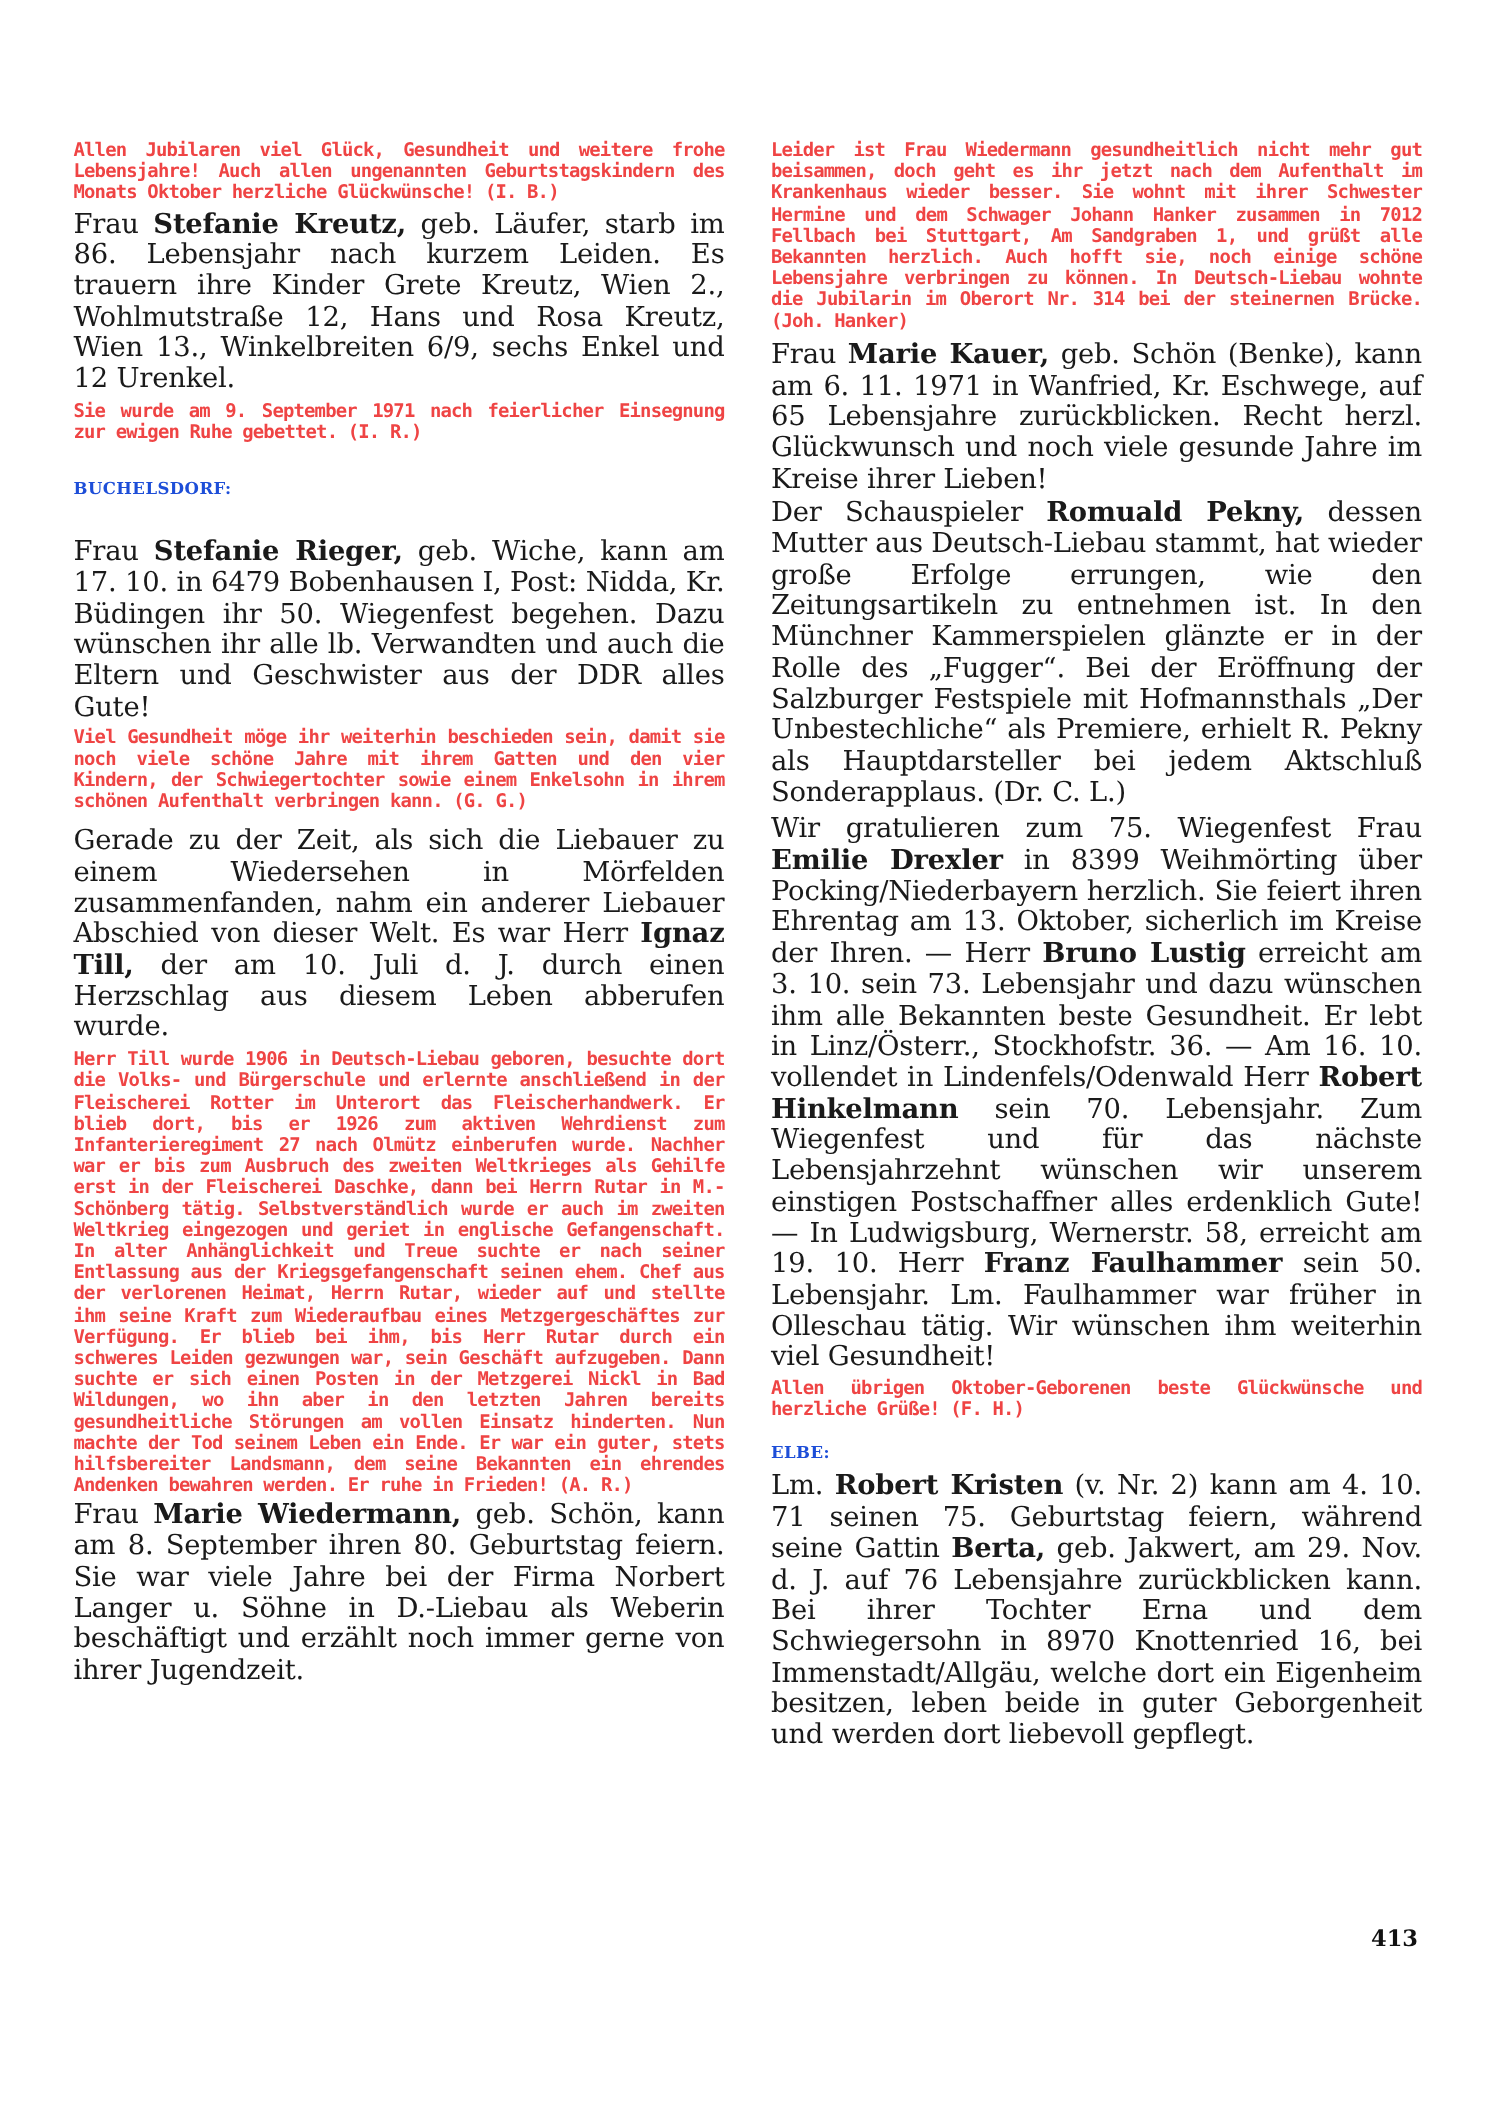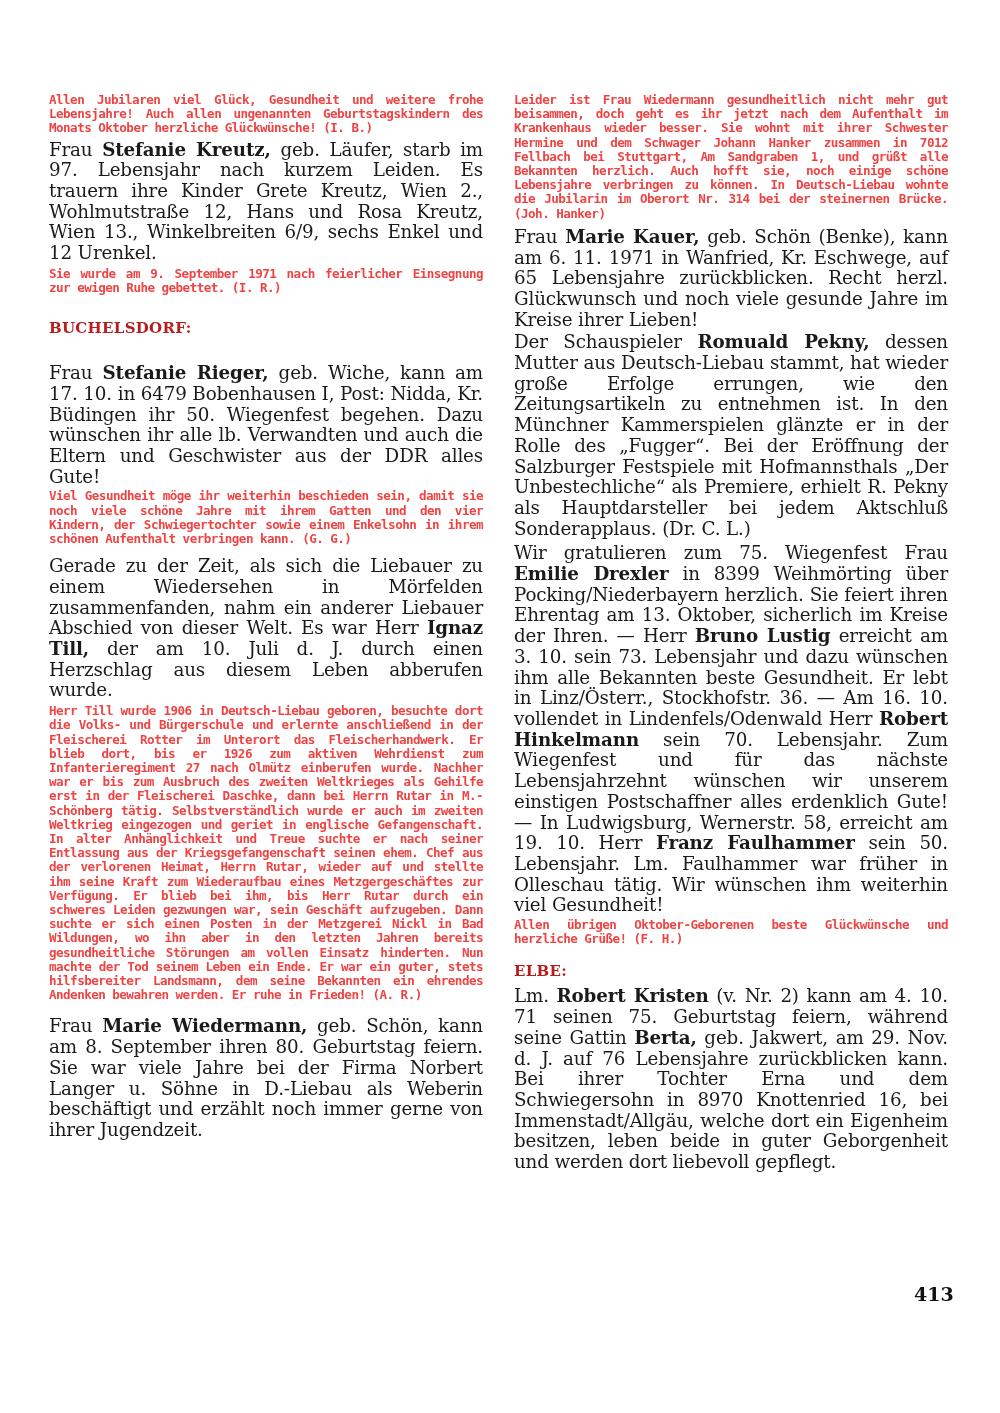--- a/index.html
+++ b/index.html
@@ -14,47 +14,47 @@
     color: #ef4444;
   }
   .big {
     font-family: "DejaVu Serif", "Liberation Serif", serif;
     font-size: 18.3px; line-height: 20.7px; letter-spacing: -0.15px;
     color: #1a1a1a;
   }
   .big b { font-weight: bold; }
   .head {
     font-family: "DejaVu Serif", "Liberation Serif", serif;
-    font-size: 15px; font-weight: bold; letter-spacing: 0.3px;
-    color: #b91c1c;
+    font-size: 11px; font-weight: bold; letter-spacing: 0.3px;
+    color: #1d4ed8;
   }
   .right-align { text-align: right; }
   .pagenum {
     position: absolute; left: 914px; top: 1283px;
     font-family: "DejaVu Serif", "Liberation Serif", serif;
-    font-size: 19px; font-weight: bold; color: #111;
+    font-size: 15px; font-weight: bold; color: #111;
   }
 </style>
 </head>
 <body>
 
 <div class="col left">
   <p class="small">Allen Jubilaren viel Glück, Gesundheit und weitere frohe Lebensjahre! Auch allen ungenannten Geburtstagskindern des Monats Oktober herzliche Glückwünsche! (I. B.)</p>
 
-  <p class="big" style="margin-top:4px"><span>Frau </span><b>Stefanie Kreutz,</b><span> geb. Läufer, starb im 97. Lebensjahr nach kurzem Leiden. Es trauern ihre Kinder Grete Kreutz, Wien 2., Wohlmutstraße 12, Hans und Rosa Kreutz, Wien 13., Winkelbreiten 6/9, sechs Enkel und 12 Urenkel.</span></p>
+  <p class="big" style="margin-top:4px"><span>Frau </span><b>Stefanie Kreutz,</b><span> geb. Läufer, starb im 86. Lebensjahr nach kurzem Leiden. Es trauern ihre Kinder Grete Kreutz, Wien 2., Wohlmutstraße 12, Hans und Rosa Kreutz, Wien 13., Winkelbreiten 6/9, sechs Enkel und 12 Urenkel.</span></p>
   <p class="small" style="margin-top:3px">Sie wurde am 9. September 1971 nach feierlicher Einsegnung zur ewigen Ruhe gebettet. (I. R.)</p>
 
   <div class="head" style="margin-top:24px">BUCHELSDORF:</div>
   <p class="big" style="margin-top:26px"><span>Frau </span><b>Stefanie Rieger,</b><span> geb. Wiche, kann am 17. 10. in 6479 Bobenhausen I, Post: Nidda, Kr. Büdingen ihr 50. Wiegenfest begehen. Dazu wünschen ihr alle lb. Verwandten und auch die Eltern und Geschwister aus der DDR alles Gute!</span></p>
   <p class="small" style="margin-top:2px">Viel Gesundheit möge ihr weiterhin beschieden sein, damit sie noch viele schöne Jahre mit ihrem Gatten und den vier Kindern, der Schwiegertochter sowie einem Enkelsohn in ihrem schönen Aufenthalt verbringen kann. (G. G.)</p>
 
   <p class="big" style="margin-top:10px"><span>Gerade zu der Zeit, als sich die Liebauer zu einem Wiedersehen in Mörfelden zusammenfanden, nahm ein anderer Liebauer Abschied von dieser Welt. Es war Herr </span><b>Ignaz Till,</b><span> der am 10. Juli d. J. durch einen Herzschlag aus diesem Leben abberufen wurde.</span></p>
   <p class="small" style="margin-top:3px">Herr Till wurde 1906 in Deutsch-Liebau geboren, besuchte dort die Volks- und Bürgerschule und erlernte anschließend in der Fleischerei Rotter im Unterort das Fleischerhandwerk. Er blieb dort, bis er 1926 zum aktiven Wehrdienst zum Infanterieregiment 27 nach Olmütz einberufen wurde. Nachher war er bis zum Ausbruch des zweiten Weltkrieges als Gehilfe erst in der Fleischerei Daschke, dann bei Herrn Rutar in M.-Schönberg tätig. Selbstverständlich wurde er auch im zweiten Weltkrieg eingezogen und geriet in englische Gefangenschaft. In alter Anhänglichkeit und Treue suchte er nach seiner Entlassung aus der Kriegsgefangenschaft seinen ehem. Chef aus der verlorenen Heimat, Herrn Rutar, wieder auf und stellte ihm seine Kraft zum Wiederaufbau eines Metzgergeschäftes zur Verfügung. Er blieb bei ihm, bis Herr Rutar durch ein schweres Leiden gezwungen war, sein Geschäft aufzugeben. Dann suchte er sich einen Posten in der Metzgerei Nickl in Bad Wildungen, wo ihn aber in den letzten Jahren bereits gesundheitliche Störungen am vollen Einsatz hinderten. Nun machte der Tod seinem Leben ein Ende. Er war ein guter, stets hilfsbereiter Landsmann, dem seine Bekannten ein ehrendes Andenken bewahren werden. Er ruhe in Frieden! (A. R.)</p>
 
-  <p class="big" style="margin-top:14px"><span>Frau </span><b>Marie Wiedermann,</b><span> geb. Schön, kann am 8. September ihren 80. Geburtstag feiern. Sie war viele Jahre bei der Firma Norbert Langer u. Söhne in D.-Liebau als Weberin beschäftigt und erzählt noch immer gerne von ihrer Jugendzeit.</span></p>
+  <p class="big" style="margin-top:3px"><span>Frau </span><b>Marie Wiedermann,</b><span> geb. Schön, kann am 8. September ihren 80. Geburtstag feiern. Sie war viele Jahre bei der Firma Norbert Langer u. Söhne in D.-Liebau als Weberin beschäftigt und erzählt noch immer gerne von ihrer Jugendzeit.</span></p>
 </div>
 
 <div class="col right">
   <p class="small">Leider ist Frau Wiedermann gesundheitlich nicht mehr gut beisammen, doch geht es ihr jetzt nach dem Aufenthalt im Krankenhaus wieder besser. Sie wohnt mit ihrer Schwester Hermine und dem Schwager Johann Hanker zusammen in 7012 Fellbach bei Stuttgart, Am Sandgraben 1, und grüßt alle Bekannten herzlich. Auch hofft sie, noch einige schöne Lebensjahre verbringen zu können. In Deutsch-Liebau wohnte die Jubilarin im Oberort Nr. 314 bei der steinernen Brücke. (Joh. Hanker)</p>
 
   <p class="big" style="margin-top:6px"><span>Frau </span><b>Marie Kauer,</b><span> geb. Schön (Benke), kann am 6. 11. 1971 in Wanfried, Kr. Eschwege, auf 65 Lebensjahre zurückblicken. Recht herzl. Glückwunsch und noch viele gesunde Jahre im Kreise ihrer Lieben!</span></p>
 
   <p class="big" style="margin-top:2px"><span>Der Schauspieler </span><b>Romuald Pekny,</b><span> dessen Mutter aus Deutsch-Liebau stammt, hat wieder große Erfolge errungen, wie den Zeitungsartikeln zu entnehmen ist. In den Münchner Kammerspielen glänzte er in der Rolle des „Fugger“. Bei der Eröffnung der Salzburger Festspiele mit Hofmannsthals „Der Unbestechliche“ als Premiere, erhielt R. Pekny als Hauptdarsteller bei jedem Aktschluß Sonderapplaus. (Dr. C. L.)</span></p>
 
   <p class="big" style="margin-top:4px"><span>Wir gratulieren zum 75. Wiegenfest Frau </span><b>Emilie Drexler</b><span> in 8399 Weihmörting über Pocking/Niederbayern herzlich. Sie feiert ihren Ehrentag am 13. Oktober, sicherlich im Kreise der Ihren. — Herr </span><b>Bruno Lustig</b><span> erreicht am 3. 10. sein 73. Lebensjahr und dazu wünschen ihm alle Bekannten beste Gesundheit. Er lebt in Linz/Österr., Stockhofstr. 36. — Am 16. 10. vollendet in Lindenfels/Odenwald Herr </span><b>Robert Hinkelmann</b><span> sein 70. Lebensjahr. Zum Wiegenfest und für das nächste Lebensjahrzehnt wünschen wir unserem einstigen Postschaffner alles erdenklich Gute! — In Ludwigsburg, Wernerstr. 58, erreicht am 19. 10. Herr </span><b>Franz Faulhammer</b><span> sein 50. Lebensjahr. Lm. Faulhammer war früher in Olleschau tätig. Wir wünschen ihm weiterhin viel Gesundheit!</span></p>

